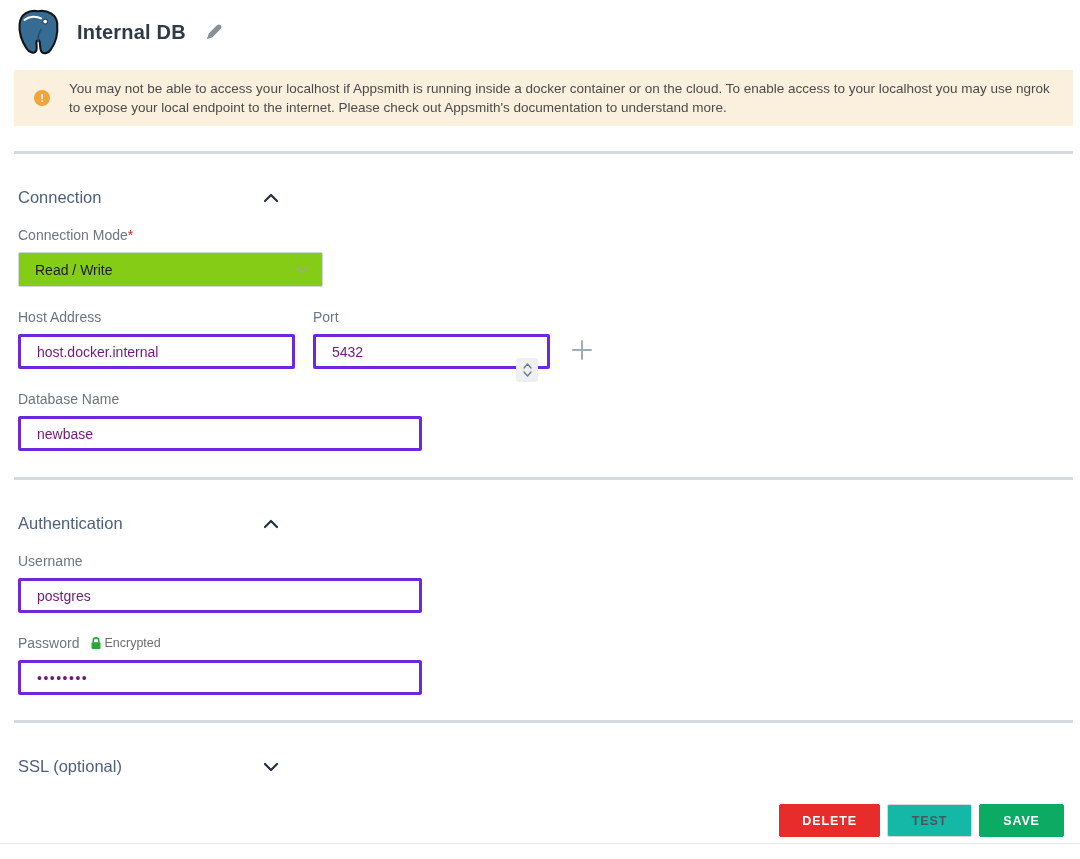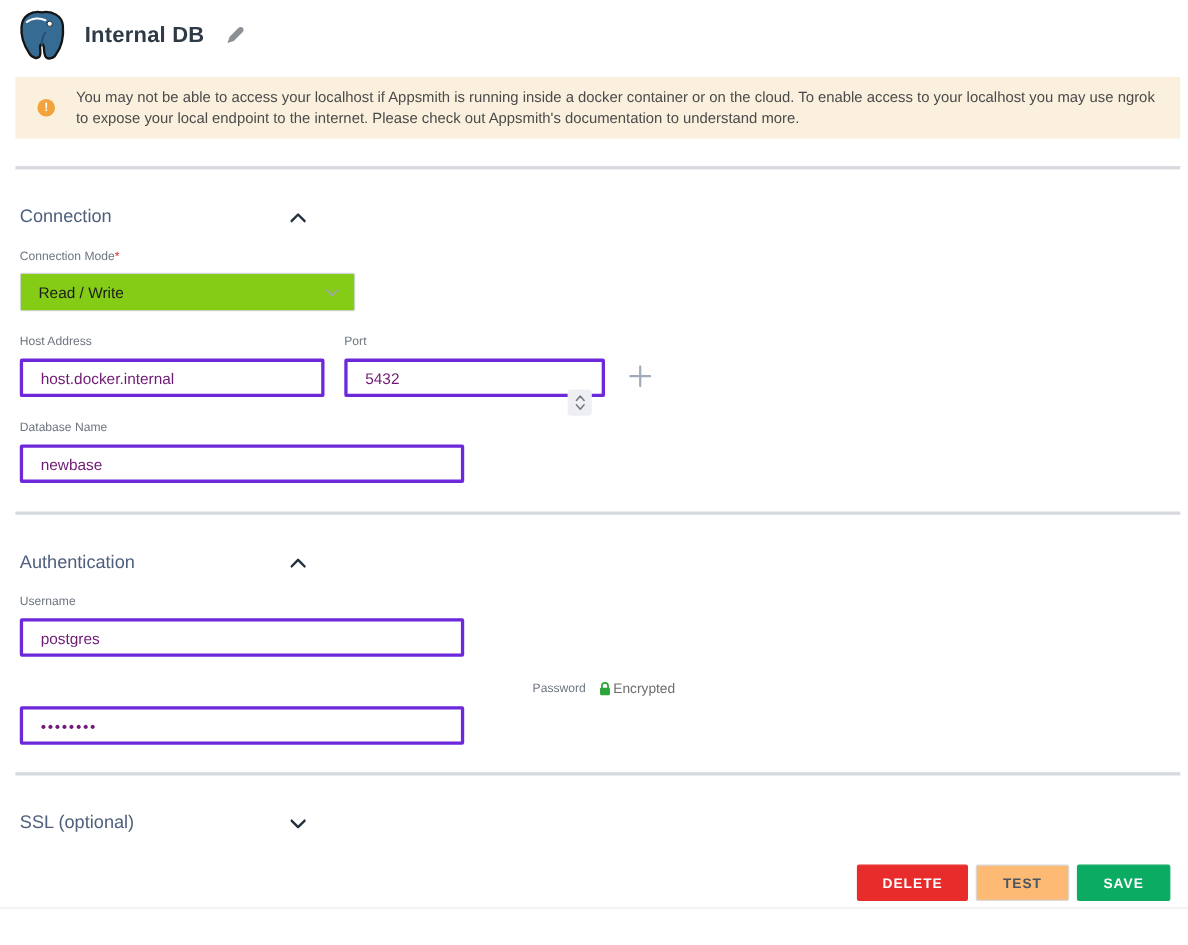--- a/index.html
+++ b/index.html
@@ -22,21 +22,21 @@
   .divider.d1 { margin-top: 25px; }
   .divider.d2 { margin-top: 26px; }
   .divider.d3 { margin-top: 25px; }
 
   
   .section-head { margin: 34px 0 0 18px; width: 260px; display: flex; justify-content: space-between;
                   align-items: center; cursor: pointer; }
   .section-title { font-size: 16.5px; color: #4e5f7d; }
 
   
-  .field-label { font-size: 11px; color: #6d7580; }
+  .field-label { font-size: 14px; color: #6d7580; }
   .req { color: #e02020; }
   .ml { margin-left: 18px; }
   .mode-label { margin-top: 20px; }
   .row-label { margin-top: 22px; }
   .sub-label { margin-top: 9px; }
 
   .select-box { margin: 9px 0 0 18px; width: 305px; height: 35px; border: 1px solid #d2d6db; border-radius: 2px;
                 background: #84cc16; display: flex; align-items: center; justify-content: space-between;
                 padding: 0 14px 0 16px; font-size: 14px; cursor: pointer; }
 
@@ -47,32 +47,32 @@
 
   .host-port-row { display: flex; margin-left: 18px; align-items: flex-end; }
   .col-host { width: 277px; }
   .col-port { width: 237px; margin-left: 18px; position: relative; }
   .port-stepper { position: absolute; right: 12px; top: 31px; width: 22px; height: 24px; background: #edeff2;
                   border-radius: 3px; display: flex; flex-direction: column; align-items: center;
                   justify-content: center; gap: 2px; cursor: pointer; border: none; }
   .plus-btn { margin: 0 0 9px 22px; align-self: flex-end; background: transparent; border: none; cursor: pointer;
               width: 20px; height: 20px; padding: 0; }
 
-  .pwd-label-row { display: flex; align-items: center; margin: 22px 0 0 18px; justify-content: center; }
+  .pwd-label-row { display: flex; align-items: center; margin: 22px 0 0 18px; }
   .enc-badge { display: flex; align-items: center; margin-left: 11px; }
   .enc-text { font-size: 12.5px; color: #6e6e6e; margin-left: 2px; }
   .pwd-input { letter-spacing: 1.5px; }
 
   
   .actions { display: flex; justify-content: flex-end; gap: 7px; margin: 28px 16px 0 0; padding-left: 36px; }
   .btn { height: 33px; min-width: 85px; padding: 0 22px; font-size: 12.5px; font-weight: 700;
          letter-spacing: .9px; border-radius: 2px; cursor: pointer;
          font-family: "Liberation Sans", "DejaVu Sans", sans-serif; }
   .btn-delete { background: #e82c2c; color: #fff; border: 1px solid #e82c2c; }
-  .btn-test { background: #fdba74; color: #4a5560; border: 1px solid #d7d7d7; }
+  .btn-test { background: #14b8a6; color: #4a5560; border: 1px solid #d7d7d7; }
   .btn-save { background: #0cab63; color: #fff; border: 1px solid #0cab63; }
 
   .bottom-line { margin-top: 6px; border-top: 1px solid #e9e9e9; }
 </style>
 </head>
 <body>
 
 <div class="page">
 
   <div class="header">

